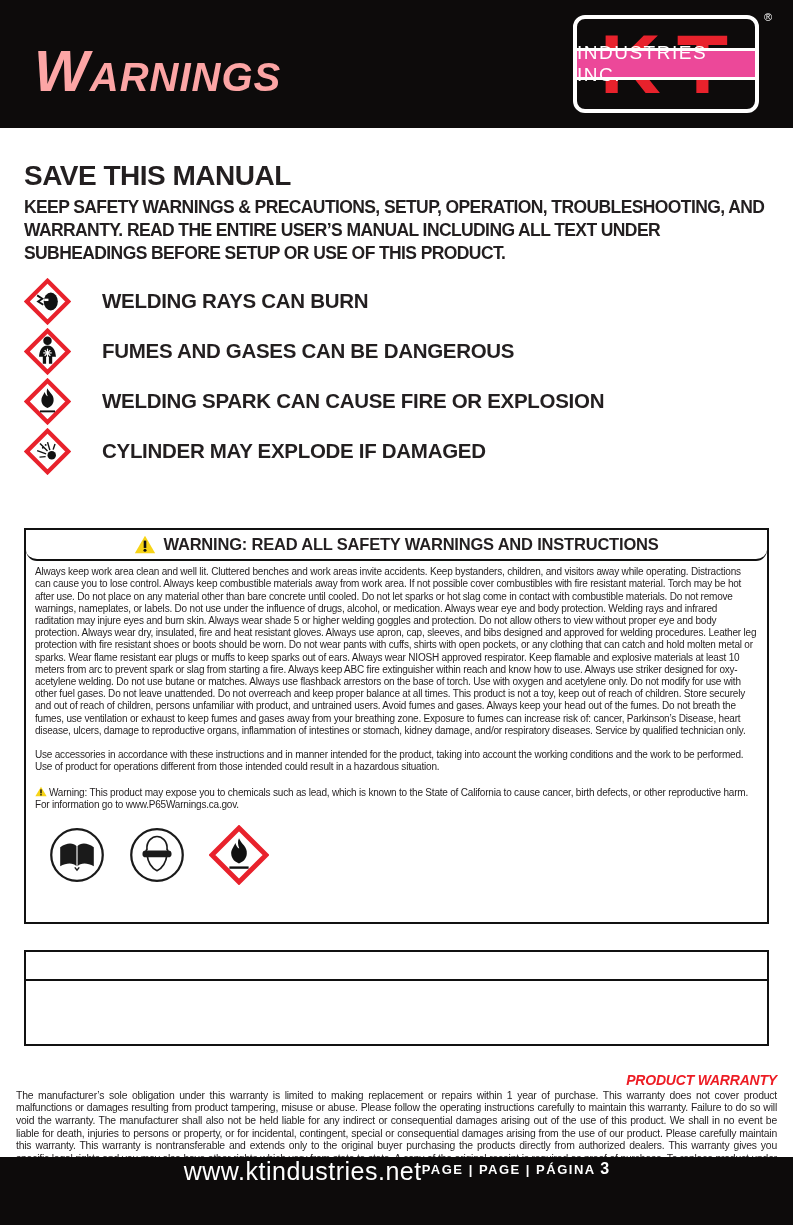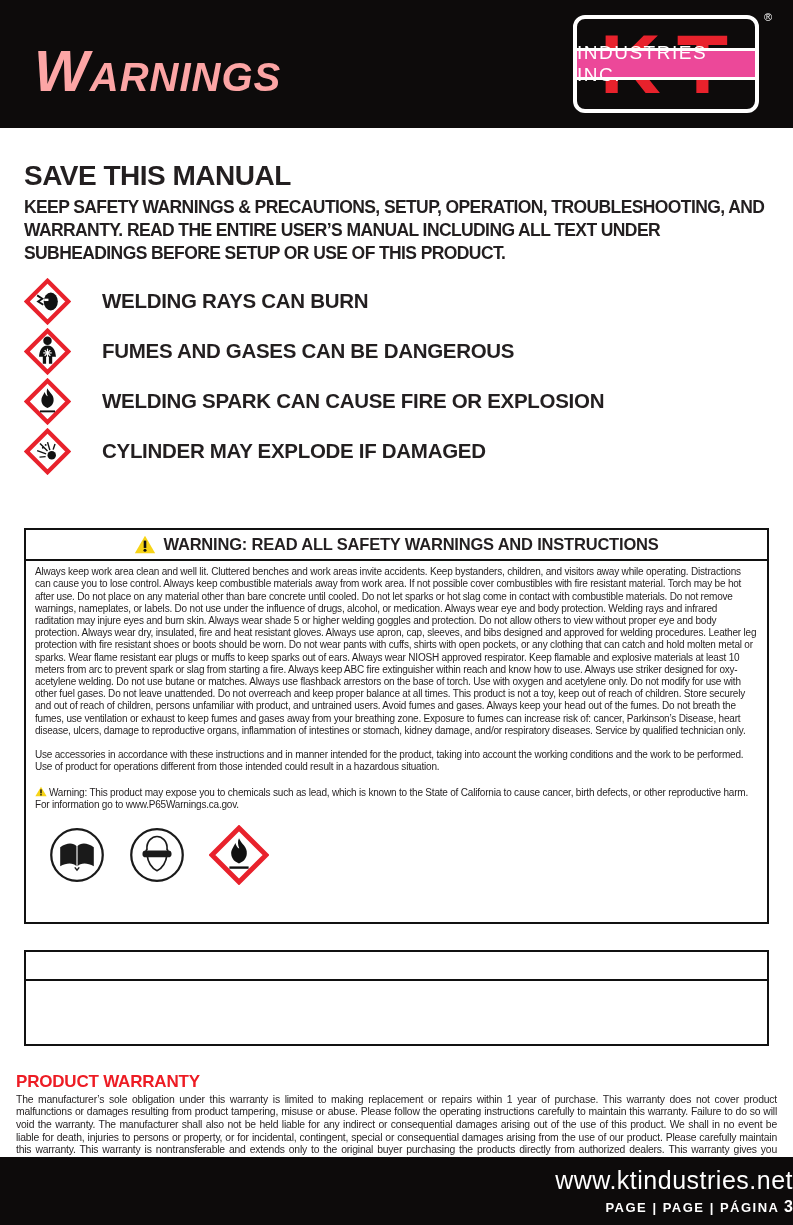--- a/index.html
+++ b/index.html
@@ -20,38 +20,38 @@
   .save-heading { margin-top:32px; font-size:28px; font-weight:800; letter-spacing:-0.5px; }
   .save-body { margin-top:4px; font-size:17.5px; font-weight:600; letter-spacing:-0.6px; line-height:1.3; }
 
   .hazard-list { margin-top:12px; }
   .hazard-row { display:flex; align-items:center; gap:31px; height:50px; }
   .hazard-row svg { flex:0 0 auto; }
   .hazard-label { font-size:20.5px; font-weight:800; letter-spacing:-0.3px; }
 
   
   .warning-box { margin-top:52px; border:2.5px solid #111; height:396px; display:flex; flex-direction:column; overflow:hidden; }
-  .wb-title-row { height:31px; border-bottom:2.5px solid #111; display:flex; align-items:center; justify-content:center; gap:7px; font-size:16.5px; font-weight:800; letter-spacing:-0.2px; flex:0 0 auto; }
+  .wb-title-row { height:31px; border-bottom:2.5px solid #111; display:flex; align-items:center; justify-content:center; gap:7px; font-size:16.5px; font-weight:800; letter-spacing:-0.2px; flex:0 0 auto;border-radius:11px; }
   .wb-body { flex:1; padding:5px 9px 0 9px; font-size:10px; line-height:12.2px; letter-spacing:-0.2px; display:flex; flex-direction:column; }
   .wb-body p { margin-bottom:12px; }
   .tri-sm { vertical-align:-1px; margin-right:2px; }
   .wb-icons { margin:2px 0 8px 14px; display:flex; align-items:center; gap:24px; }
 
   
   .notes { margin-top:26px; }
   .notes-row-1 { height:31px; border:2.5px solid #111; }
   .notes-row-2 { height:67px; border:2.5px solid #111; margin-top:-2.5px; }
 
   
   .warranty { margin:26px -8px 0 -8px; }
-  .warranty-heading { text-align:left; color:#ed1c24; font-size:17px; font-weight:800; letter-spacing:-0.2px; }
+  .warranty-heading { text-align:right; color:#ed1c24; font-size:14px; font-weight:800; letter-spacing:-0.2px;font-style:italic; }
   .warranty-body { margin-top:2px; font-size:10.4px; line-height:12.6px; letter-spacing:-0.2px; text-align:justify; }
 
   
-  .footer { position:absolute; left:0; right:0; bottom:0; height:68px; background:#0d0b0b; display:flex; flex-direction:column; align-items:flex-end; justify-content:center; color:#fff; }
+  .footer { position:absolute; left:0; right:0; bottom:0; height:68px; background:#0d0b0b; display:flex; align-items:flex-start; justify-content:center; color:#fff; }
   .website { font-size:25px; letter-spacing:0.5px; font-weight:400; }
   .page-indicator { margin-top:3px; font-size:13px; font-weight:800; letter-spacing:1.5px; }
   .page-indicator .pg-num { font-size:16px; letter-spacing:0; }
 </style>
 </head>
 <body>
 
 <div class="page">
 
   <div class="header">

